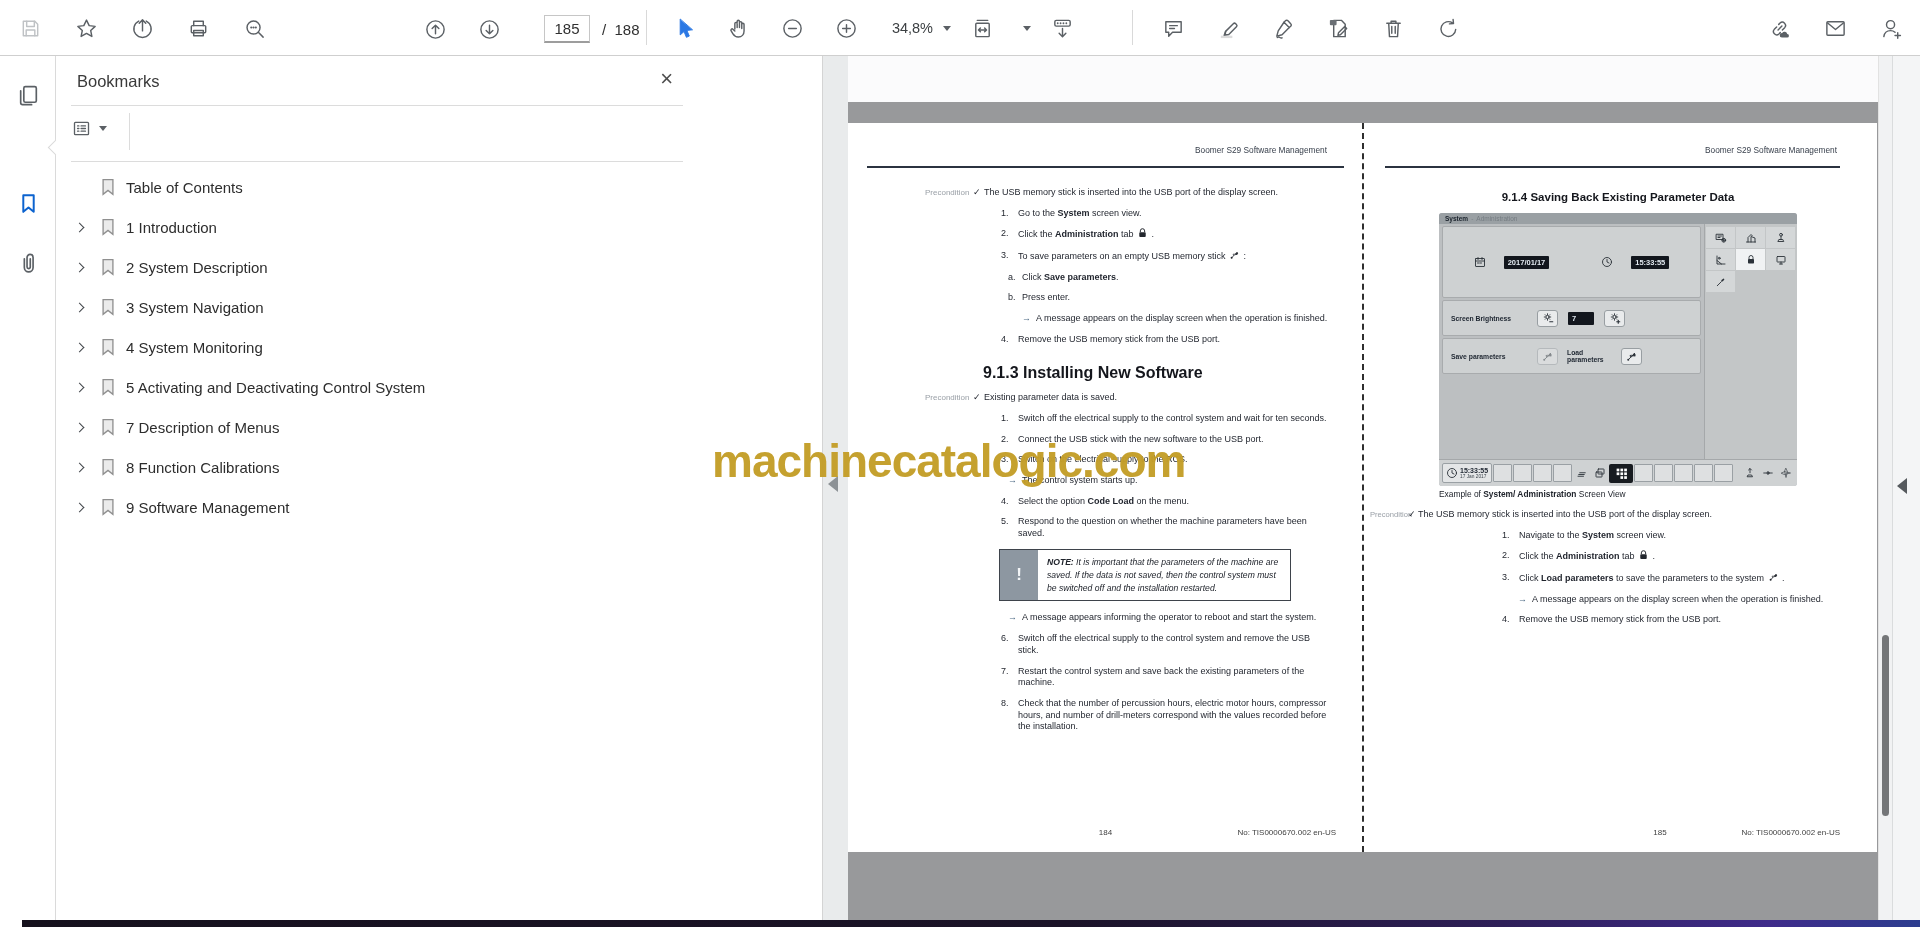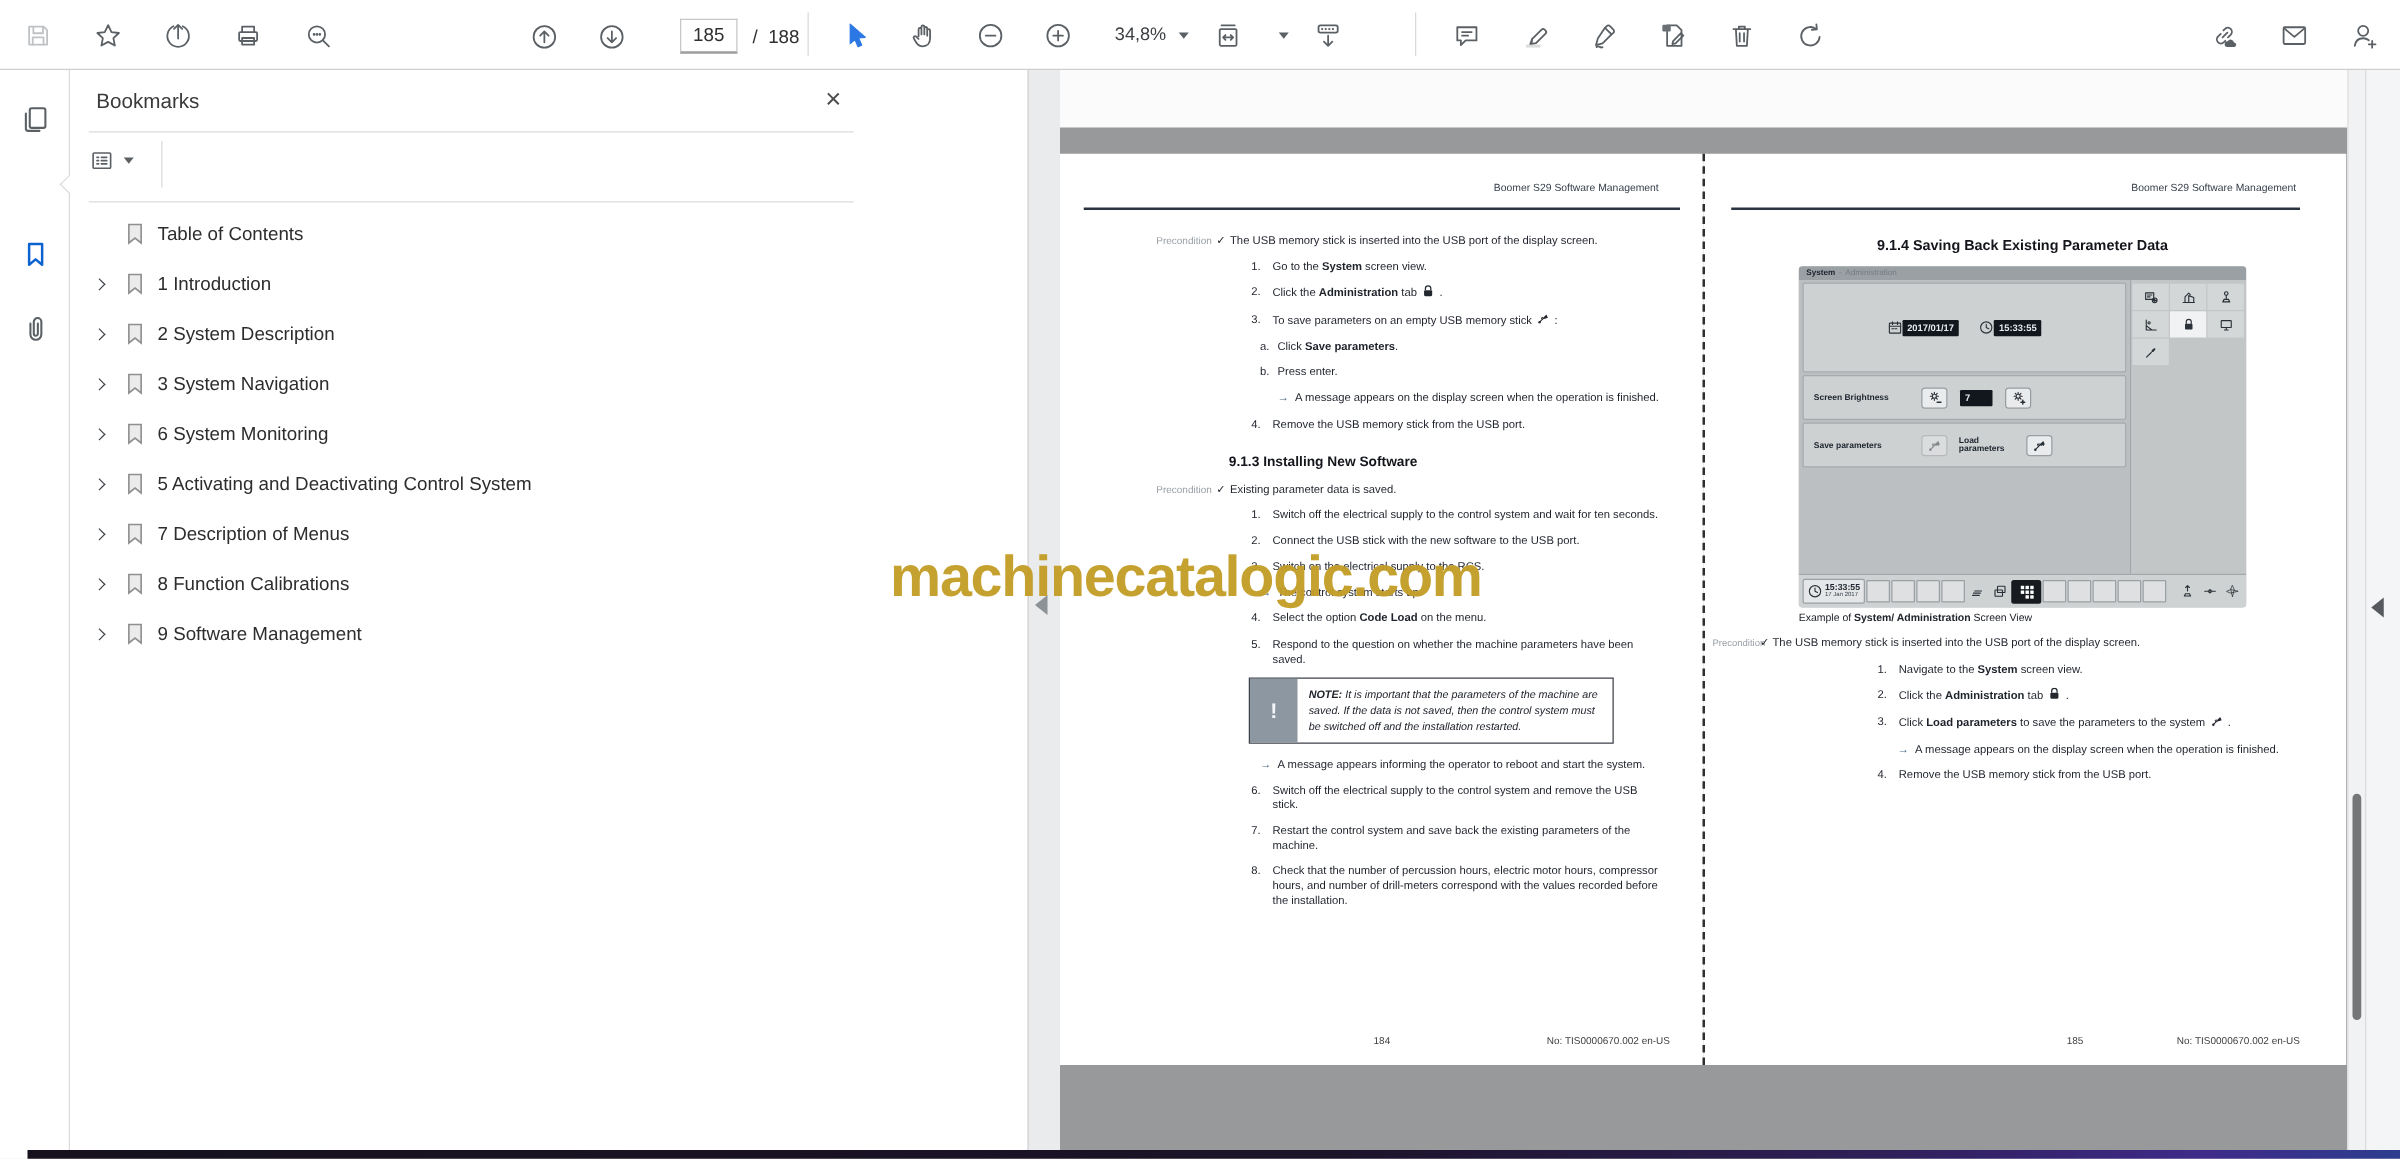--- a/index.html
+++ b/index.html
@@ -91,42 +91,42 @@
   .txt{flex:1}
   .step{padding-left:76px}
   .content-r .step{padding-left:132px}
   .step .num{width:17px;flex:none}
   .substep{padding-left:83px}
   .substep .num{width:14px;flex:none}
   .result{padding-left:83px}
   .content-r .result{padding-left:148px}
   .result .arr{width:14px;flex:none;color:#4d6a85}
   .result.r2{padding-left:97px}
-  .h3{font-weight:bold;font-size:11px;margin:17px 0 9px 58px;color:#14161c}
+  .h3{font-weight:bold;font-size:16px;margin:17px 0 9px 58px;color:#14161c}
   .notebox{display:flex;border:1.5px solid #3e434b;margin:4px 0 11px 74px;width:292px;background:#fff}
   .note-ic{width:38px;flex:none;background:#8d97a1;color:#f3f5f7;display:flex;align-items:center;
     justify-content:center;font-size:17px;font-weight:bold}
   .note-txt{padding:6px 9px;font-style:italic;font-size:8.6px;line-height:1.5;color:#20242c}
   .mini{display:inline-block;width:9px;height:10px;vertical-align:-1px;margin:0 2px}
   .sec-title{position:absolute;left:76px;top:68px;width:358px;text-align:center;
     font-weight:bold;font-size:11.5px;color:#14161c}
   .fig-caption{position:absolute;left:76px;top:366px;font-size:8.4px;color:#20242c}
   
   .scr{position:absolute;left:76px;top:90px;width:358px;height:273px;background:#b6b9bb;
     border-radius:3px;overflow:hidden;font-family:"Liberation Sans",sans-serif}
   .scr-titlebar{height:11px;background:#9aa0a4;display:flex;align-items:center;
     padding-left:6px;font-size:6.5px;gap:3px}
   .scr-t1{font-weight:bold;color:#1a222c}
   .scr-t2{color:#6f7official79}
   .scr-sep{color:#7b8288}
   .scr-t2{color:#757c82}
   .scr-body{position:absolute;left:0;top:11px;right:0;bottom:27px;display:flex}
   .scr-main{width:266px;position:relative;background:#bcbfc1;border-right:1px solid #a5a8aa}
   .scr-sec{position:absolute;left:3px;right:3px;background:#ced1d2;border:1px solid #a8abad;border-radius:2px}
-  .scr-sec1{top:2px;height:72px;display:flex;align-items:center;justify-content:center;gap:0}
+  .scr-sec1{top:2px;height:72px;display:flex;align-items:center;justify-content:center;gap:18px}
   .scr-sec2{top:76px;height:36px;display:flex;align-items:center}
   .scr-sec3{top:114px;height:36px;display:flex;align-items:center}
   .scr-display{background:#12161d;color:#e2e9f0;font-weight:bold;font-size:7.5px;
     padding:2px 4px;border-radius:1px;white-space:nowrap}
   .scr-label{font-weight:bold;font-size:6.8px;color:#1d2530;margin-left:8px}
   .scr-btn{width:21px;height:17px;background:#e9ebec;border:1px solid #989ea2;border-radius:3px;
     display:flex;align-items:center;justify-content:center;flex:none}
   .scr-btn svg,.scr-cellic svg,.mic svg{width:12px;height:12px;stroke:#2a3138;fill:none;
     stroke-width:1.8;stroke-linecap:round;stroke-linejoin:round}
   .scr-side{flex:1;background:#c3c6c7;position:relative}
@@ -404,21 +404,21 @@
       </div>
       <div class="bm-row">
         <span class="chevbox">
           <span class="chev"></span>
         </span>
         <span class="bm-glyph">
           <svg viewBox="0 0 22 24">
             <path d="M5 3h12v18l-6-4.8L5 21z" style="fill:#ebebeb;stroke:#8f8f8f;stroke-width:1.6"></path>
           </svg>
         </span>
-        <span class="bm-label">6 System Monitoring</span>
+        <span class="bm-label">4 System Monitoring</span>
       </div>
       <div class="bm-row">
         <span class="chevbox">
           <span class="chev"></span>
         </span>
         <span class="bm-glyph">
           <svg viewBox="0 0 22 24">
             <path d="M5 3h12v18l-6-4.8L5 21z" style="fill:#ebebeb;stroke:#8f8f8f;stroke-width:1.6"></path>
           </svg>
         </span>

